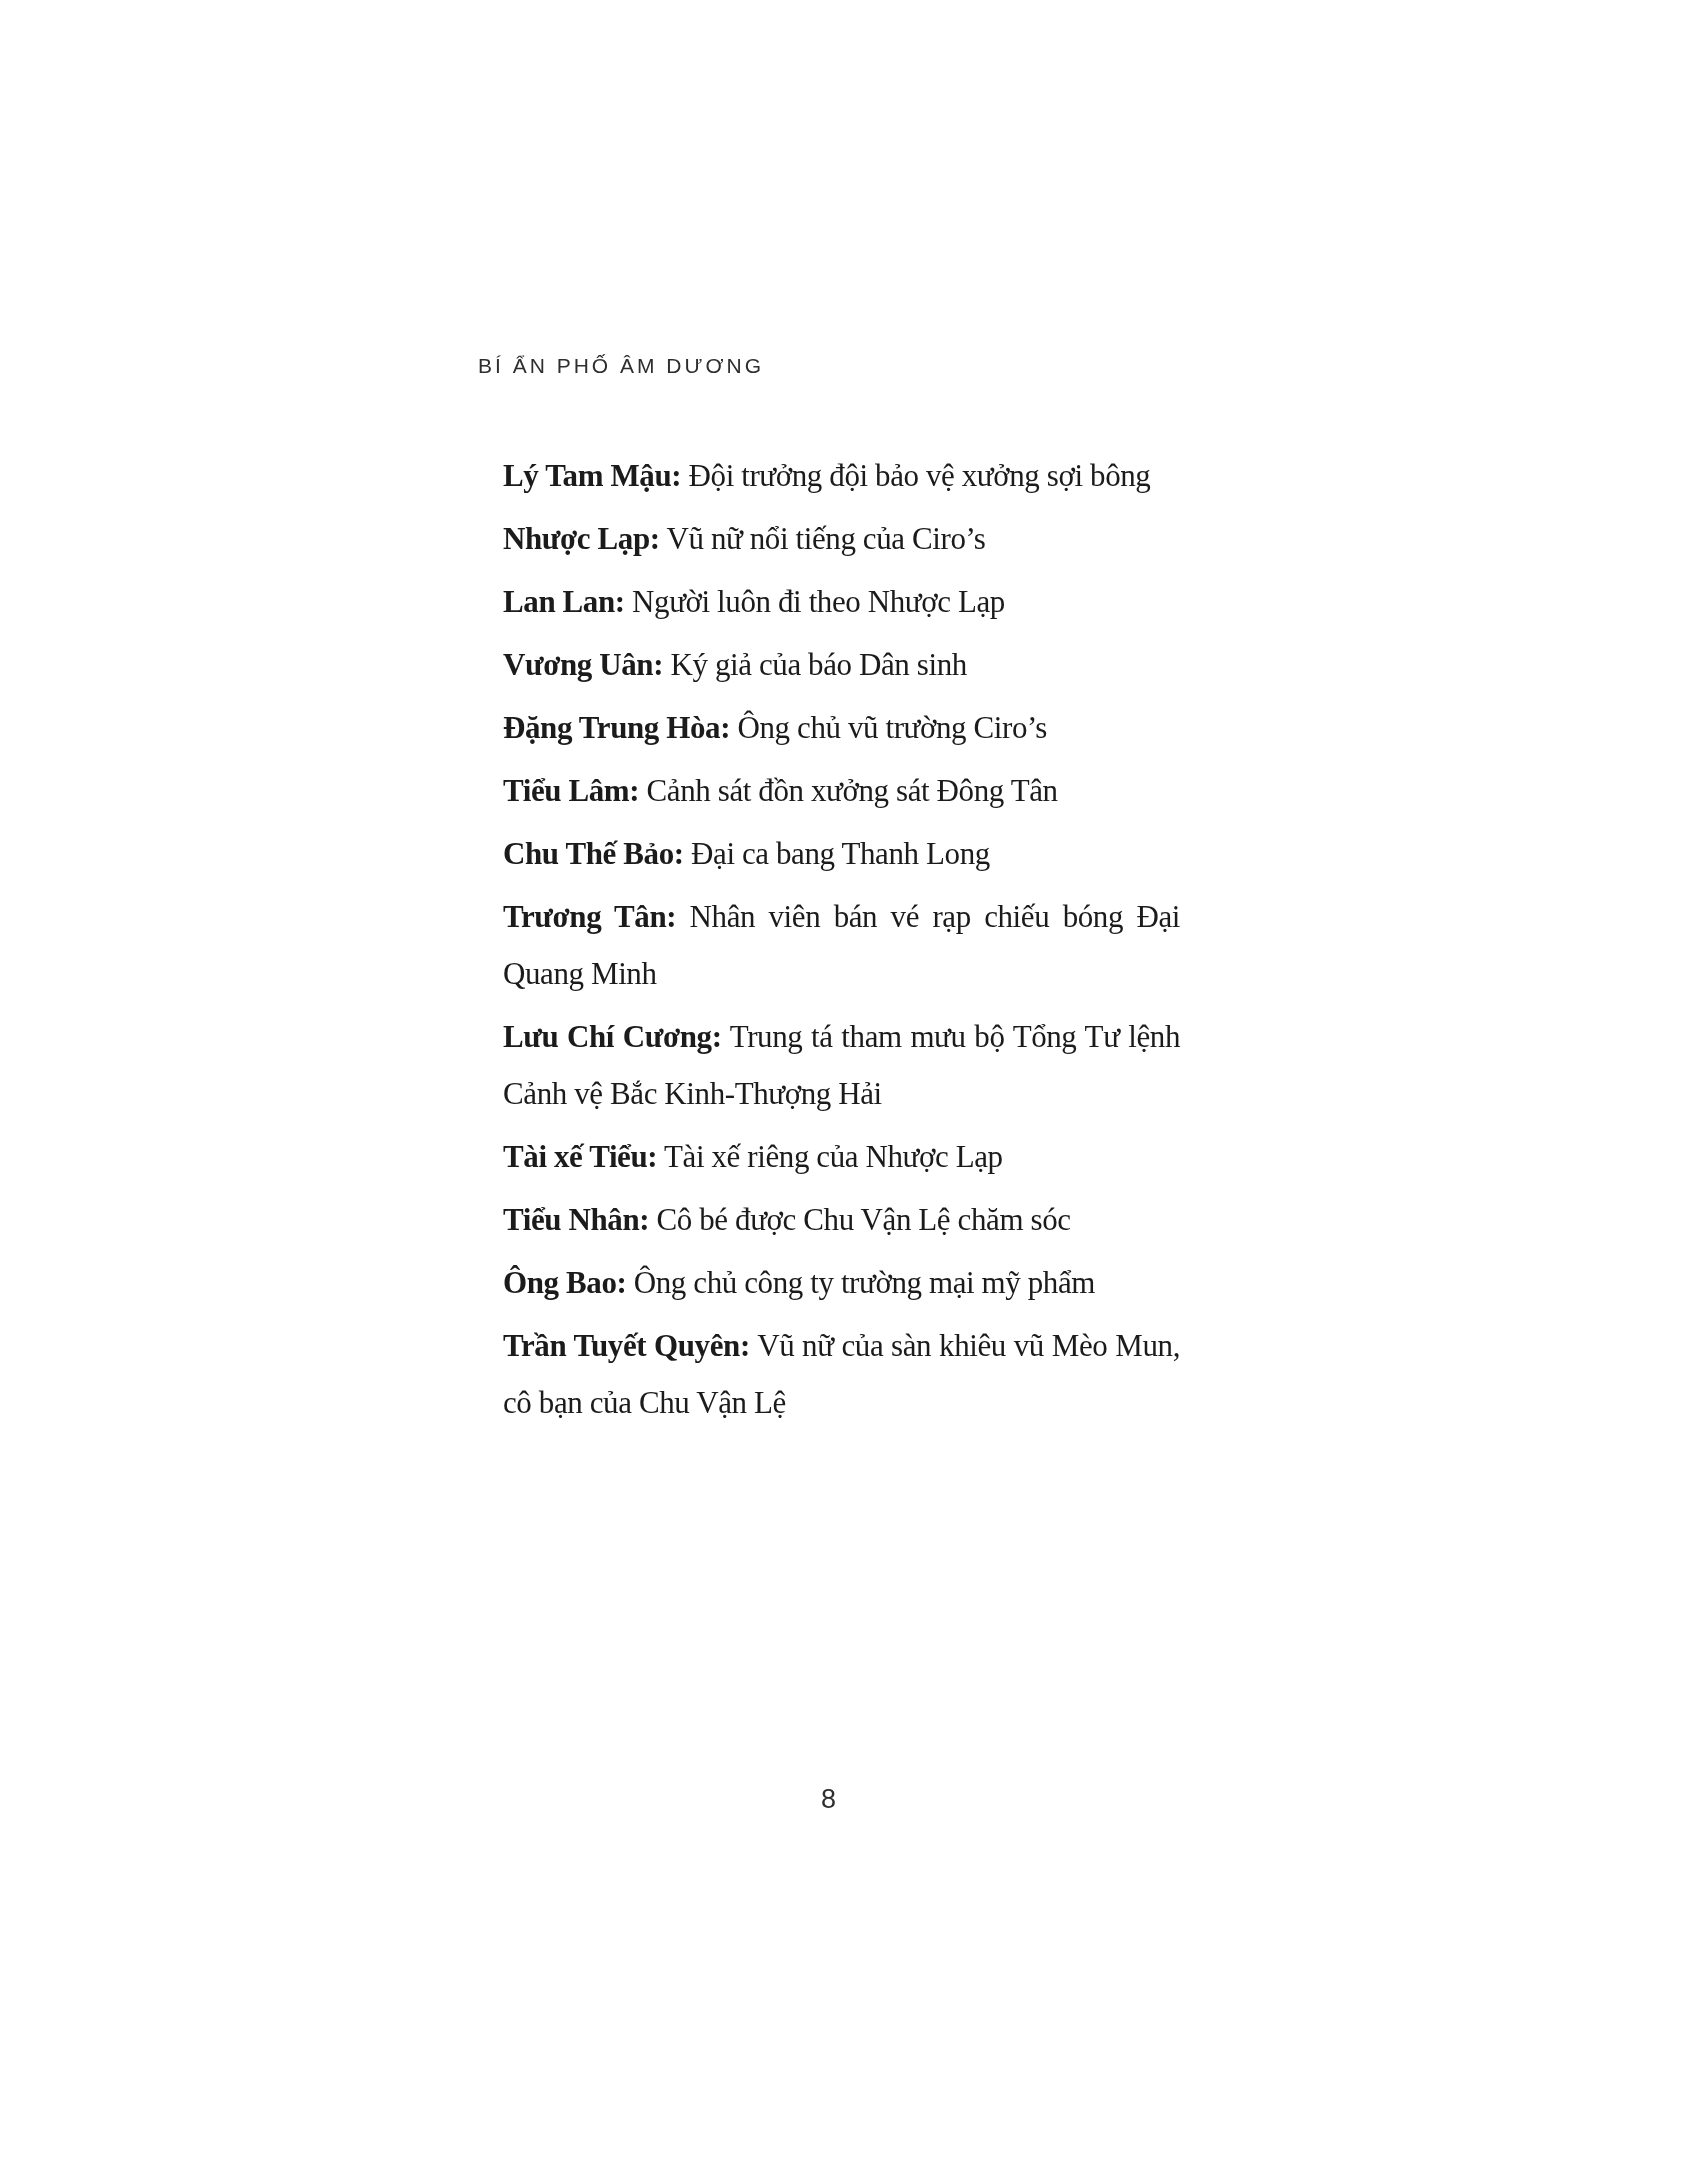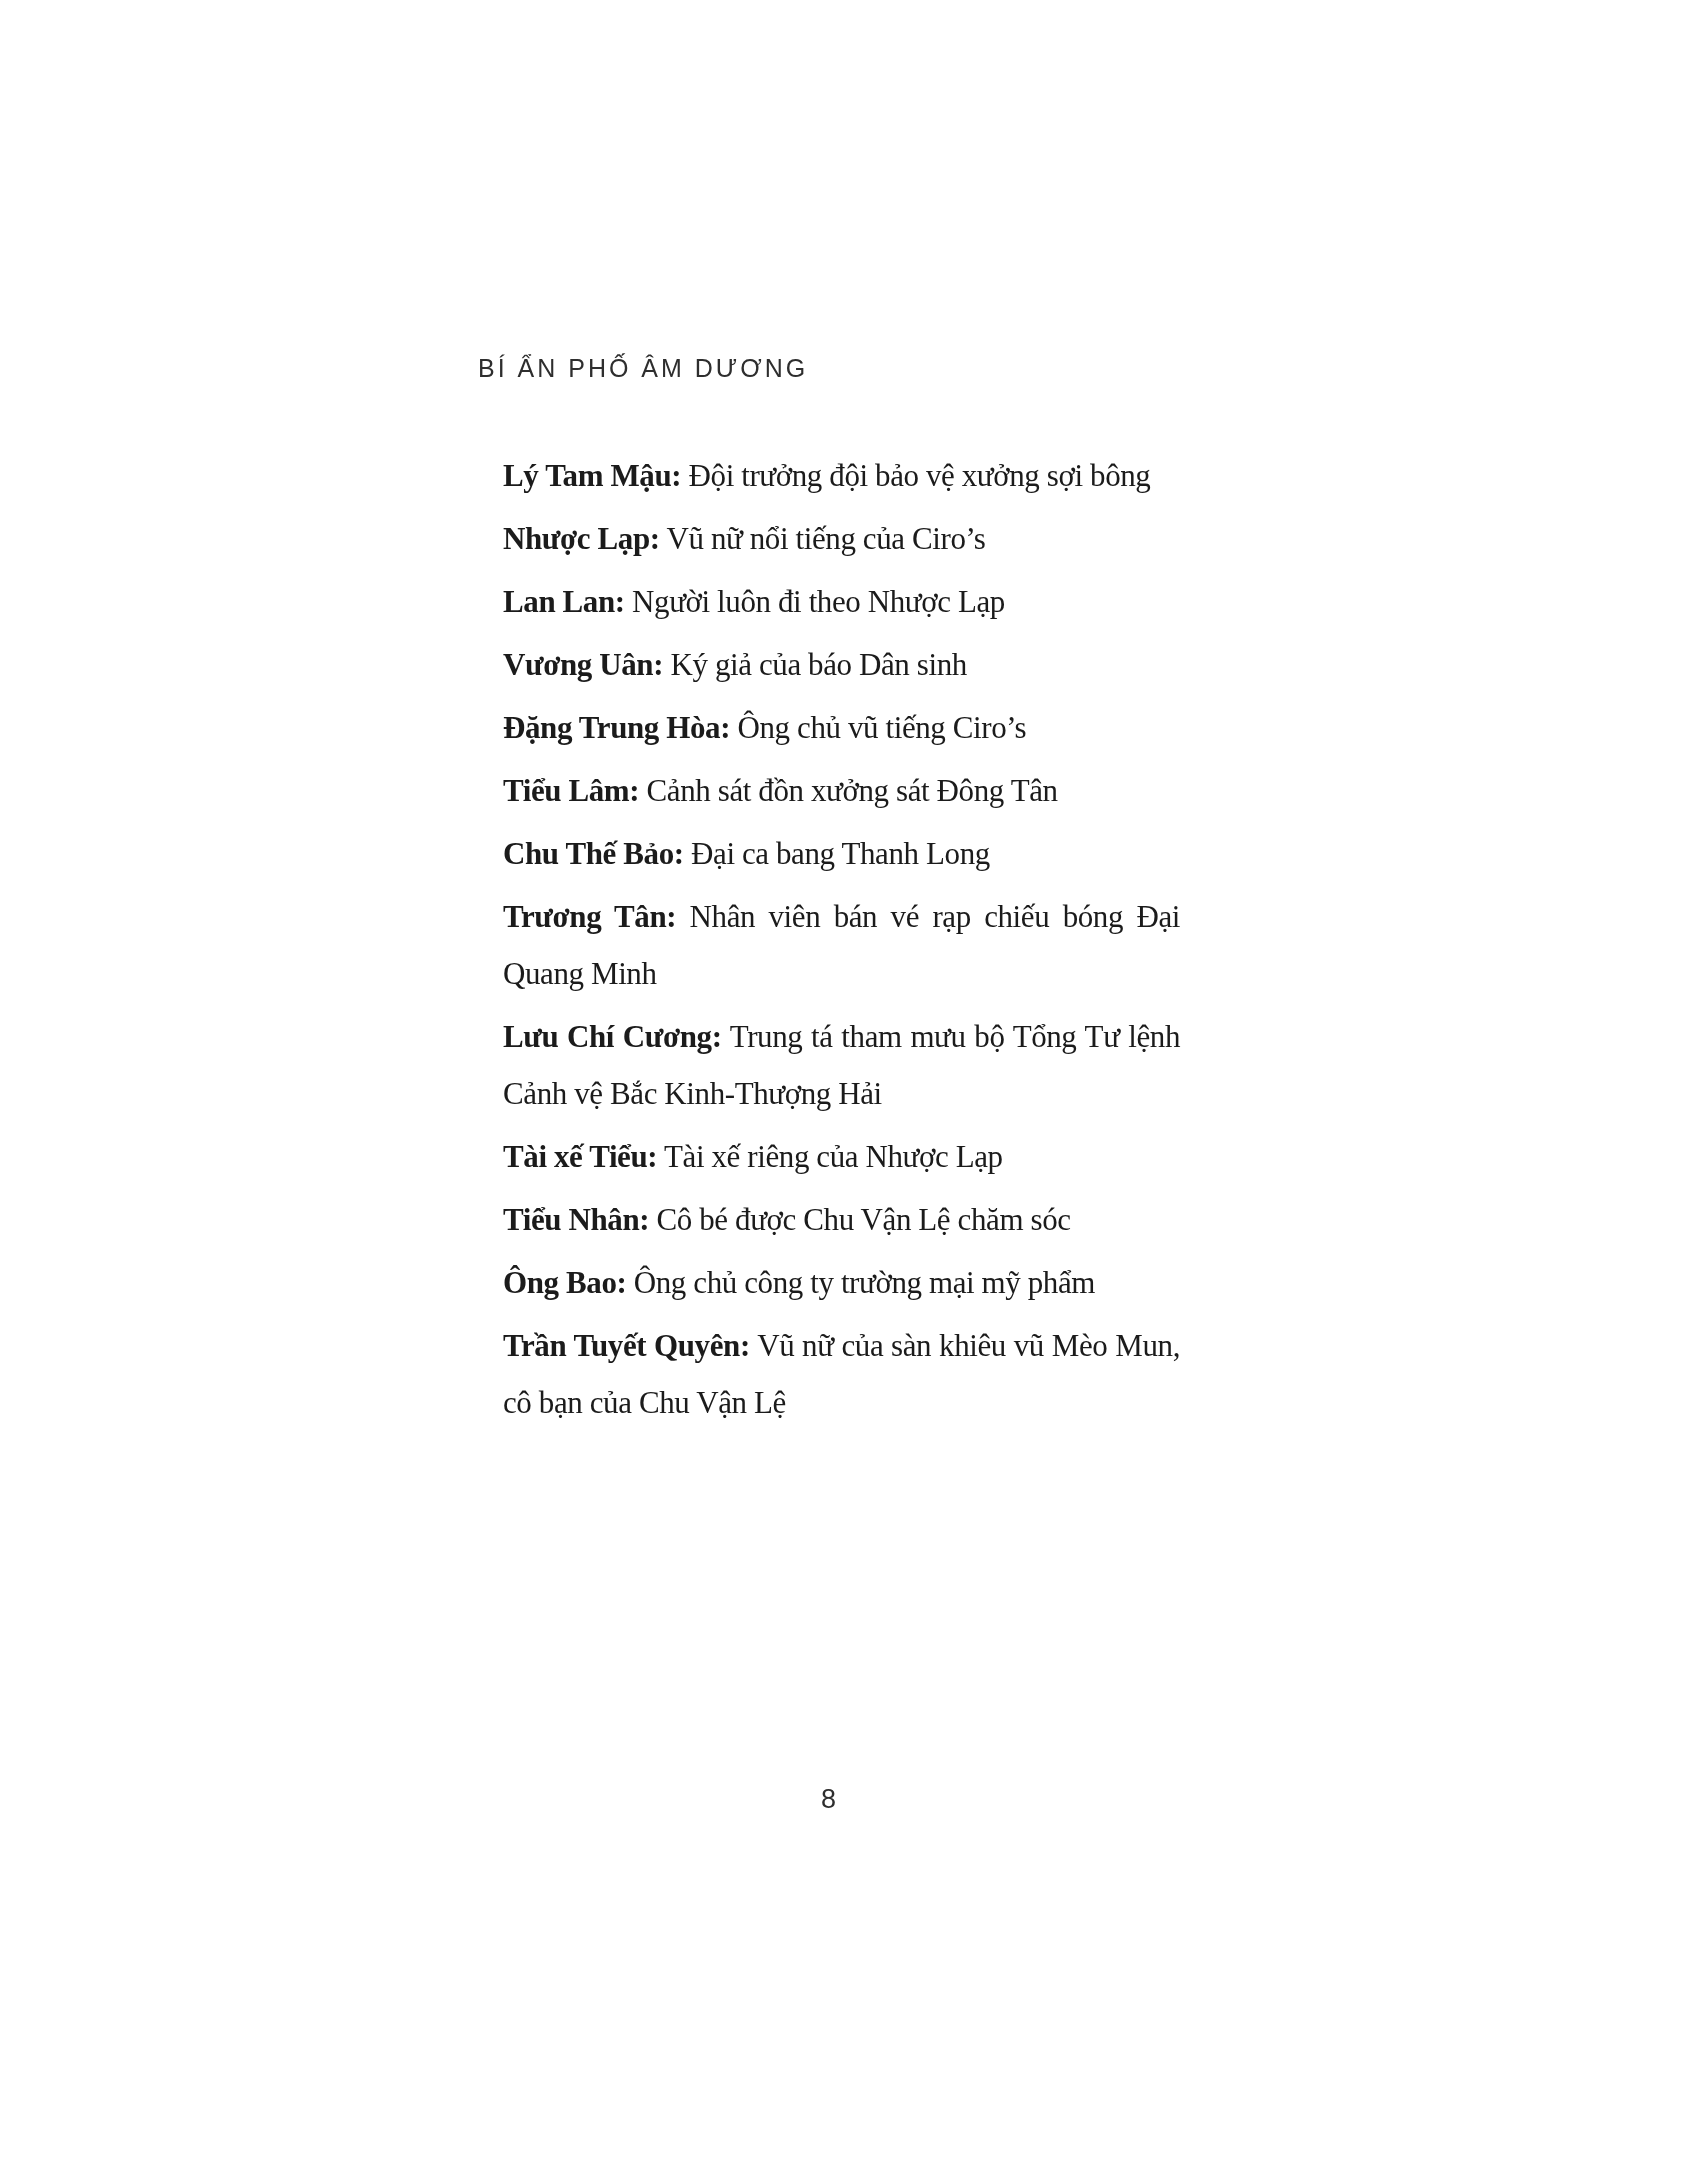--- a/index.html
+++ b/index.html
@@ -13,21 +13,21 @@
     height: 2178px;
     background: #ffffff;
     overflow: hidden;
   }
   .running-header {
     position: absolute;
     left: 478px;
     top: 354px;
     font-family: "Liberation Sans", sans-serif;
     font-weight: 300;
-    font-size: 25px;
+    font-size: 21px;
     letter-spacing: 3px;
     color: #2e2e2e;
     white-space: nowrap;
   }
   .content {
     position: absolute;
     left: 503px;
     top: 447px;
     width: 677px;
     font-family: "Liberation Serif", serif;
@@ -61,21 +61,21 @@
 <body>
 
 <div class="page">
   <div class="running-header">BÍ ẨN PHỐ ÂM DƯƠNG</div>
 
   <div class="content">
       <p class="entry"><span class="char-name">Lý Tam Mậu:</span> <span>Đội trưởng đội bảo vệ xưởng sợi bông</span></p>
       <p class="entry"><span class="char-name">Nhược Lạp:</span> <span>Vũ nữ nổi tiếng của Ciro’s</span></p>
       <p class="entry"><span class="char-name">Lan Lan:</span> <span>Người luôn đi theo Nhược Lạp</span></p>
       <p class="entry"><span class="char-name">Vương Uân:</span> <span>Ký giả của báo Dân sinh</span></p>
-      <p class="entry"><span class="char-name">Đặng Trung Hòa:</span> <span>Ông chủ vũ tiếng Ciro’s</span></p>
+      <p class="entry"><span class="char-name">Đặng Trung Hòa:</span> <span>Ông chủ vũ trường Ciro’s</span></p>
       <p class="entry"><span class="char-name">Tiểu Lâm:</span> <span>Cảnh sát đồn xưởng sát Đông Tân</span></p>
       <p class="entry"><span class="char-name">Chu Thế Bảo:</span> <span>Đại ca bang Thanh Long</span></p>
       <p class="entry"><span class="char-name">Trương Tân:</span> <span>Nhân viên bán vé rạp chiếu bóng Đại Quang Minh</span></p>
       <p class="entry"><span class="char-name">Lưu Chí Cương:</span> <span>Trung tá tham mưu bộ Tổng Tư lệnh Cảnh vệ Bắc Kinh-Thượng Hải</span></p>
       <p class="entry"><span class="char-name">Tài xế Tiểu:</span> <span>Tài xế riêng của Nhược Lạp</span></p>
       <p class="entry"><span class="char-name">Tiểu Nhân:</span> <span>Cô bé được Chu Vận Lệ chăm sóc</span></p>
       <p class="entry"><span class="char-name">Ông Bao:</span> <span>Ông chủ công ty trường mại mỹ phẩm</span></p>
       <p class="entry"><span class="char-name">Trần Tuyết Quyên:</span> <span>Vũ nữ của sàn khiêu vũ Mèo Mun, cô bạn của Chu Vận Lệ</span></p>
     </div>
 

